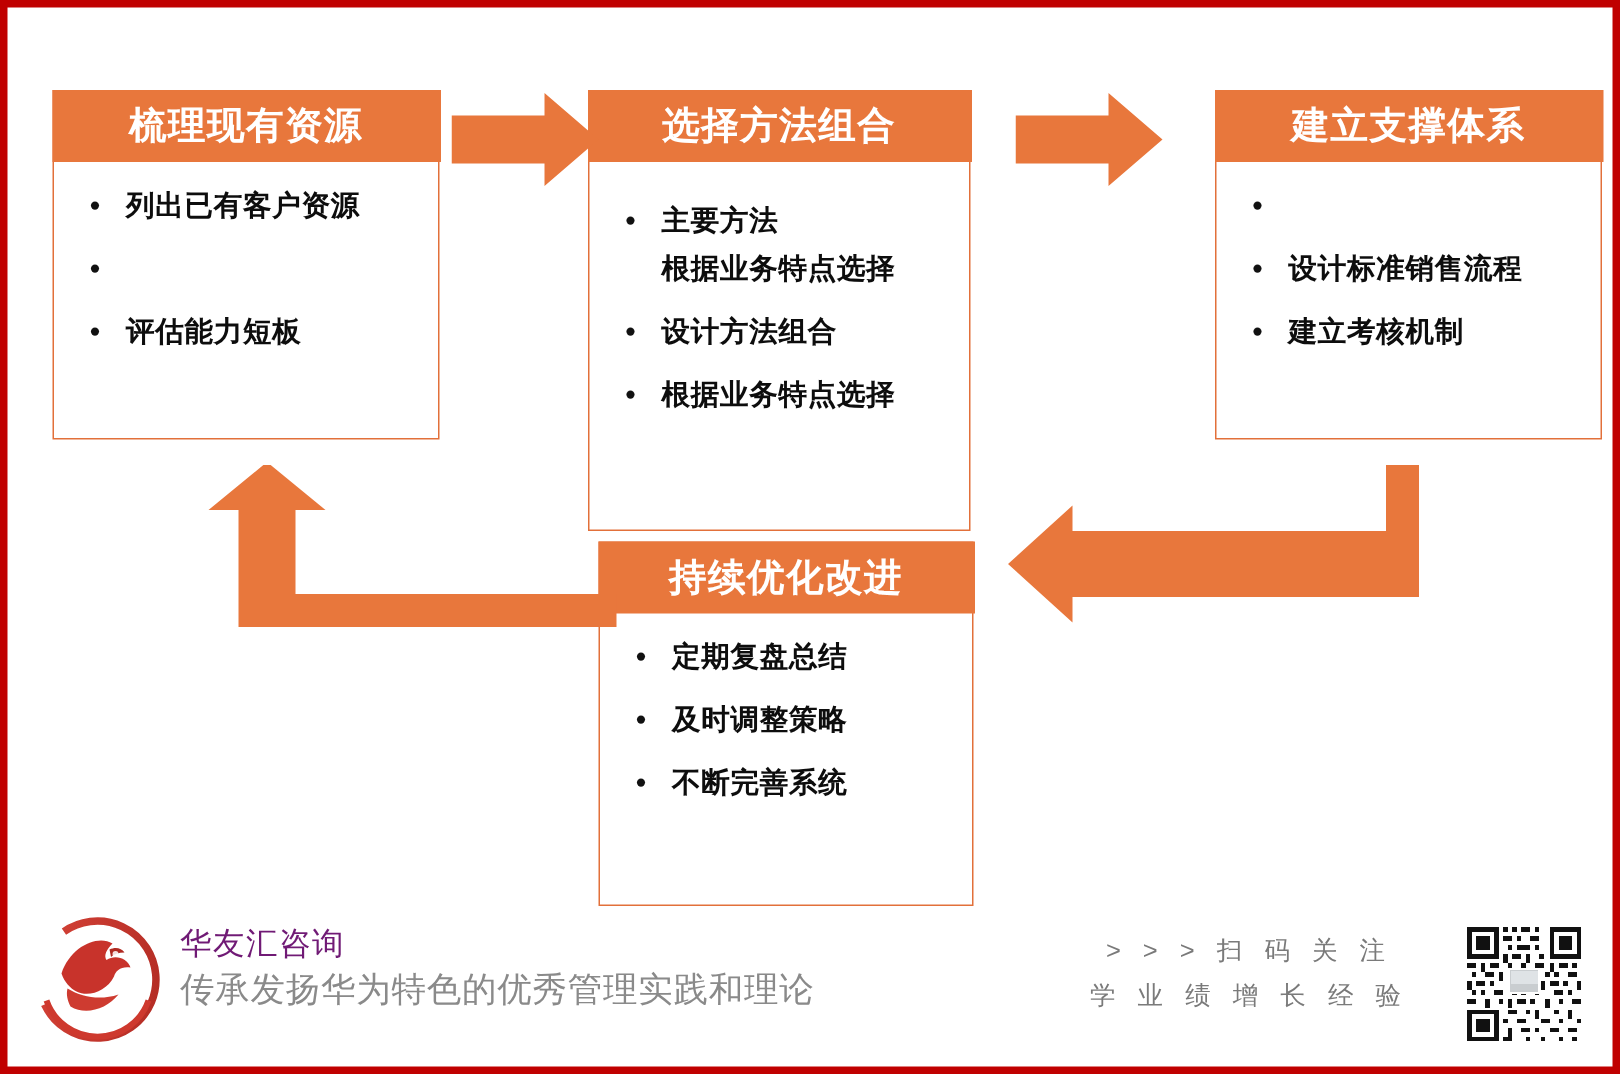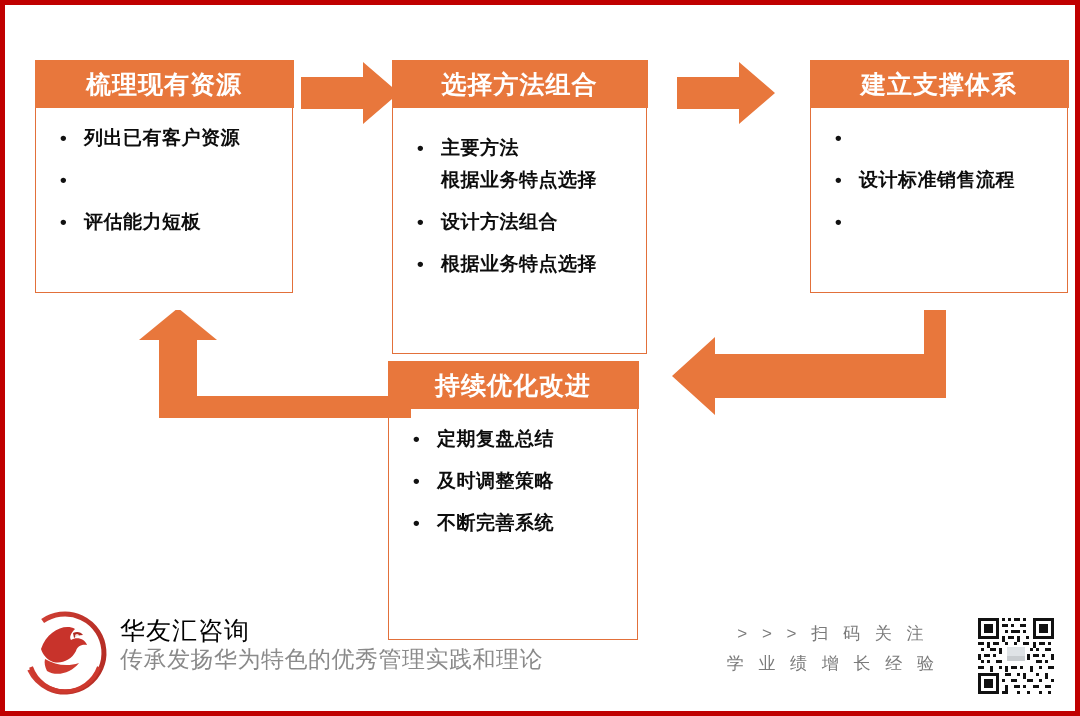--- a/index.html
+++ b/index.html
@@ -68,21 +68,21 @@
     letter-spacing:0.5px;
   }
   .bullet-cont{
     display:block;
   }
 
   
   #box1{left:30px;top:55px;width:258px;height:233px;}
   #box2{left:387px;top:55px;width:255px;height:294px;gap:10px;}
   #box3{left:805px;top:55px;width:258px;height:233px;}
-  #box4{left:383px;top:356px;width:250px;height:279px;}
+  #box4{left:394px;top:356px;width:250px;height:243px;}
 
   
   .arrow-svg{position:absolute;}
   #arrow1{left:296px;top:55px;}
   #arrow2{left:672px;top:55px;}
   #arrow3{left:665px;top:305px;}
   #arrow4{left:130px;top:305px;}
 
   
   #footer{
@@ -93,22 +93,22 @@
   #logo-wrap{
     position:absolute;
     left:16px;top:8px;
     width:88px;height:88px;
   }
   #brand-text{
     position:absolute;
     left:115px;top:14px;
   }
   .brand-name{
-    font-size:25px;
-    color:#000000;
+    font-size:21px;
+    color:#701a75;
     line-height:30px;
     letter-spacing:1px;
   }
   .brand-tag{
     font-size:23px;
     color:#8a8a8a;
     line-height:28px;
     letter-spacing:0.5px;
   }
   #cta{
@@ -177,20 +177,21 @@
     <div class="box-body">
       <div class="bullet-row">
         <span class="bullet-mark">•</span>
       </div>
       <div class="bullet-row">
         <span class="bullet-mark">•</span>
         <span class="bullet-text">设计标准销售流程</span>
       </div>
       <div class="bullet-row">
         <span class="bullet-mark">•</span>
+        <span class="bullet-text">建立考核机制</span>
       </div>
     </div>
   </div>
 
   <div class="box" id="box4">
     <div class="box-header">持续优化改进</div>
     <div class="box-body">
       <div class="bullet-row">
         <span class="bullet-mark">•</span>
         <span class="bullet-text">定期复盘总结</span>

